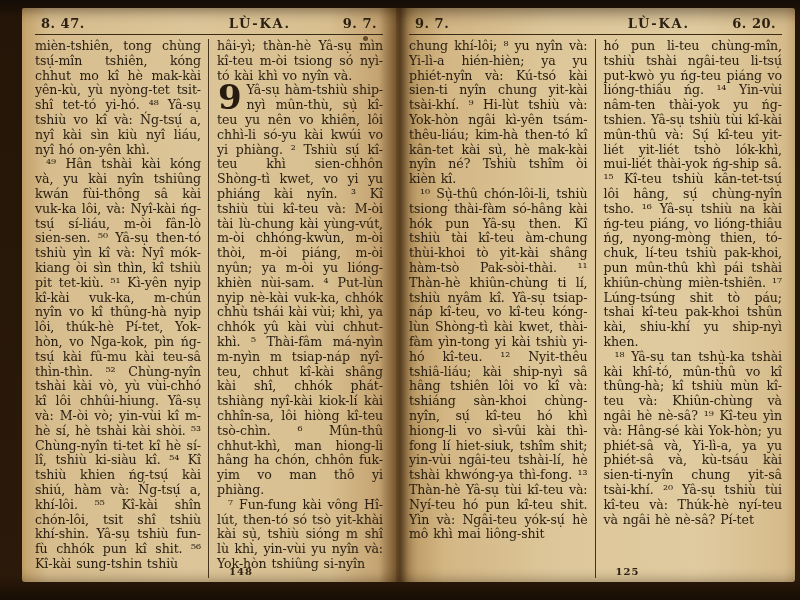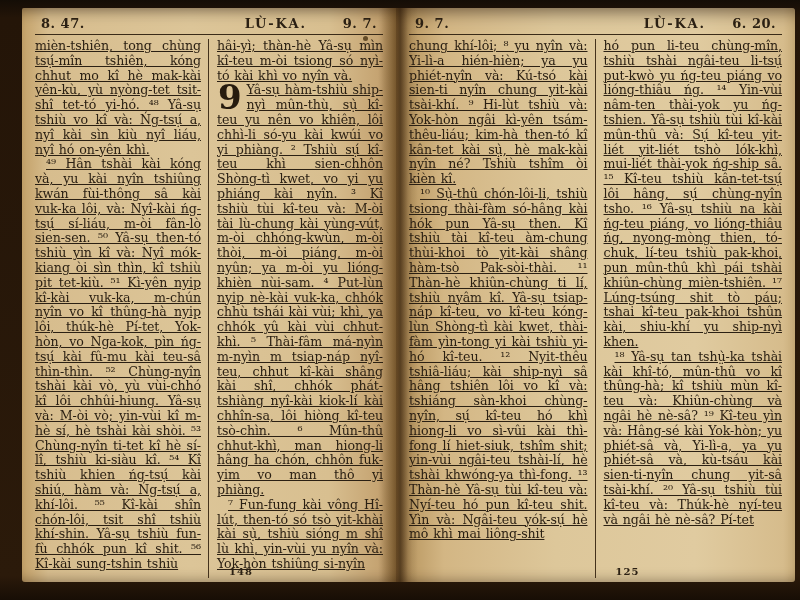--- a/index.html
+++ b/index.html
@@ -24,27 +24,27 @@
     border-radius:0 3px 3px 0;
     box-shadow:inset 0 16px 16px -12px rgba(30,15,5,.55), inset 0 -12px 12px -10px rgba(30,15,5,.35);
   }
   .gutter-shadow{
     position:absolute;top:8px;left:378px;width:40px;height:574px;pointer-events:none;
     background:linear-gradient(90deg,rgba(40,20,5,0) 0%,rgba(40,20,5,.35) 45%,rgba(30,15,3,.55) 55%,rgba(40,20,5,.15) 75%,rgba(40,20,5,0) 100%);
   }
   .page-inner{position:relative;height:100%;box-sizing:border-box;padding:8px 13px 4px 13px;display:flex;flex-direction:column;}
   .running-head{
     display:flex;align-items:baseline;font-size:13px;font-weight:bold;
-    letter-spacing:.5px;padding:0 6px 2px 6px;
+    letter-spacing:.5px;padding:0 6px 2px 6px;gap:16px;
   }
   .rh-left{width:70px;text-align:left;font-weight:600;}
   .rh-center{flex:1;text-align:right;letter-spacing:2px;}
   .rh-right{width:70px;text-align:right;font-weight:600;}
   .head-rule{border:none;border-top:1.6px solid #3a2b18;margin:1px 0 4px 0;}
-  .cols{flex:1;display:flex;overflow:hidden;text-decoration:underline;}
+  .cols{flex:1;display:flex;overflow:hidden;}
   .col{width:50%;box-sizing:border-box;text-align:justify;
        font-size:12.6px;line-height:14.8px;font-weight:500;
        letter-spacing:-0.1px;word-spacing:1px;}
   .col-a{padding-right:7px;border-right:1.4px solid #453categ218;}
   .col-a{padding-right:7px;border-right:1.4px solid #44321c;}
   .col-b{padding-left:8px;}
   .col p{margin:0;}
   .col p.indent{text-indent:11px;}
   .dropcap{
     float:left;font-size:34px;line-height:27px;font-weight:bold;

